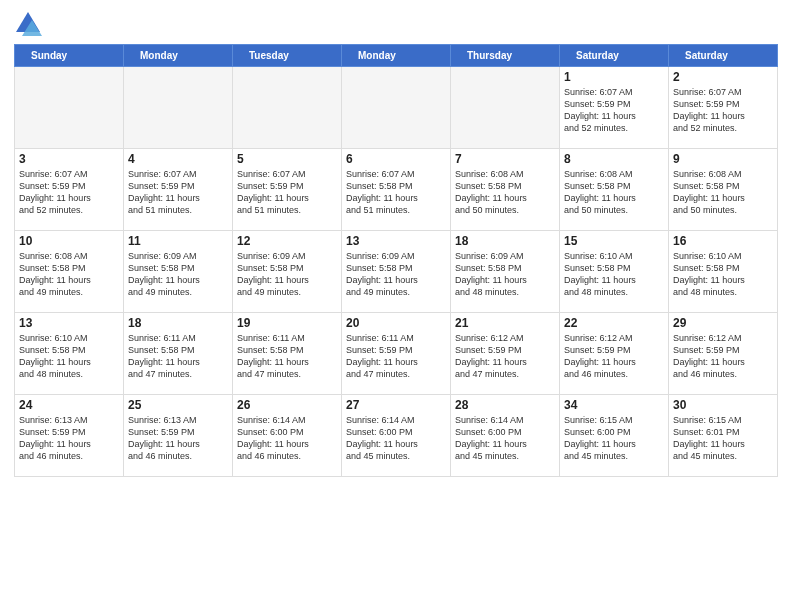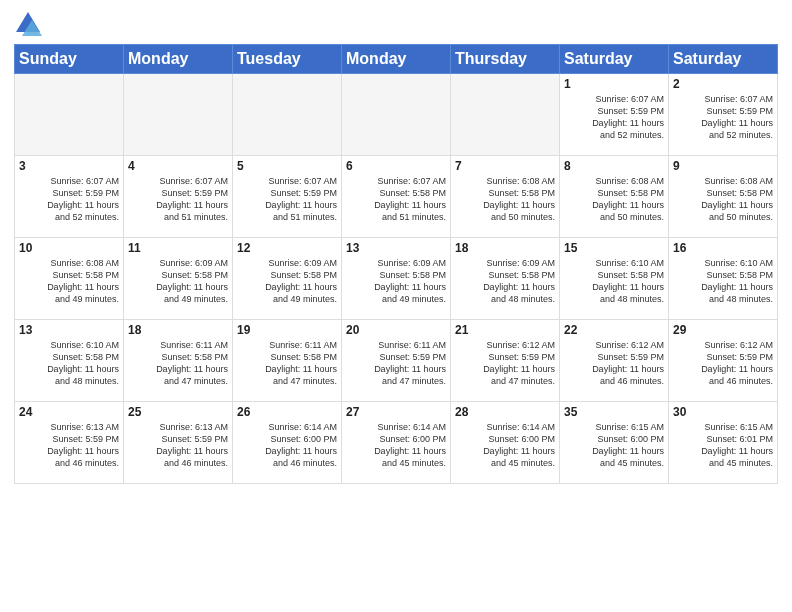--- a/index.html
+++ b/index.html
@@ -58,23 +58,23 @@
       color: #555;
     }
     .calendar {
       width: 100%;
       border-collapse: collapse;
       table-layout: fixed;
     }
     .calendar th {
       background: #3a6cc8;
       color: #fff;
-      font-size: 16px;
+      font-size: 10px;
       font-weight: bold;
-      padding: 5px 4px;
+      padding: 5px 16px;
       text-align: left;
       border: 1px solid #5a8ad8;
     }
     .calendar td {
       vertical-align: top;
       border: 1px solid #ddd;
       padding: 3px 4px;
       font-size: 9.5px;
       color: #333;
       height: 82px;
@@ -86,21 +86,20 @@
     .day-number {
       font-size: 12px;
       font-weight: bold;
       margin-bottom: 2px;
       color: #222;
     }
     .day-info {
       font-size: 9px;
       color: #333;
       line-height: 1.35;
-      text-align: right;
     }
   </style>
 </head>
 <body>
 
 <div class="page">
   <div class="header">
     <div class="logo">
       <svg class="logo-icon" viewBox="0 0 28 28">
         <polygon points="14,2 26,22 2,22" fill="#3a6cc8"></polygon>
@@ -334,21 +333,21 @@
 and 45 minutes.</div>
           </td>
           <td>
             <div class="day-number">28</div>
             <div class="day-info" style="white-space: pre-line;">Sunrise: 6:14 AM
 Sunset: 6:00 PM
 Daylight: 11 hours
 and 45 minutes.</div>
           </td>
           <td>
-            <div class="day-number">35</div>
+            <div class="day-number">34</div>
             <div class="day-info" style="white-space: pre-line;">Sunrise: 6:15 AM
 Sunset: 6:00 PM
 Daylight: 11 hours
 and 45 minutes.</div>
           </td>
           <td>
             <div class="day-number">30</div>
             <div class="day-info" style="white-space: pre-line;">Sunrise: 6:15 AM
 Sunset: 6:01 PM
 Daylight: 11 hours

